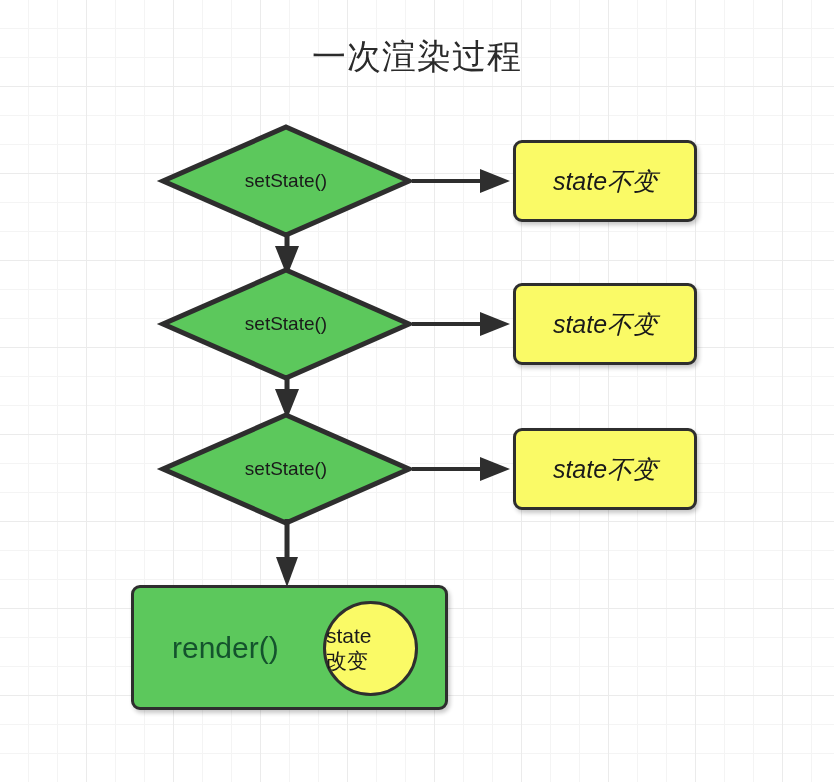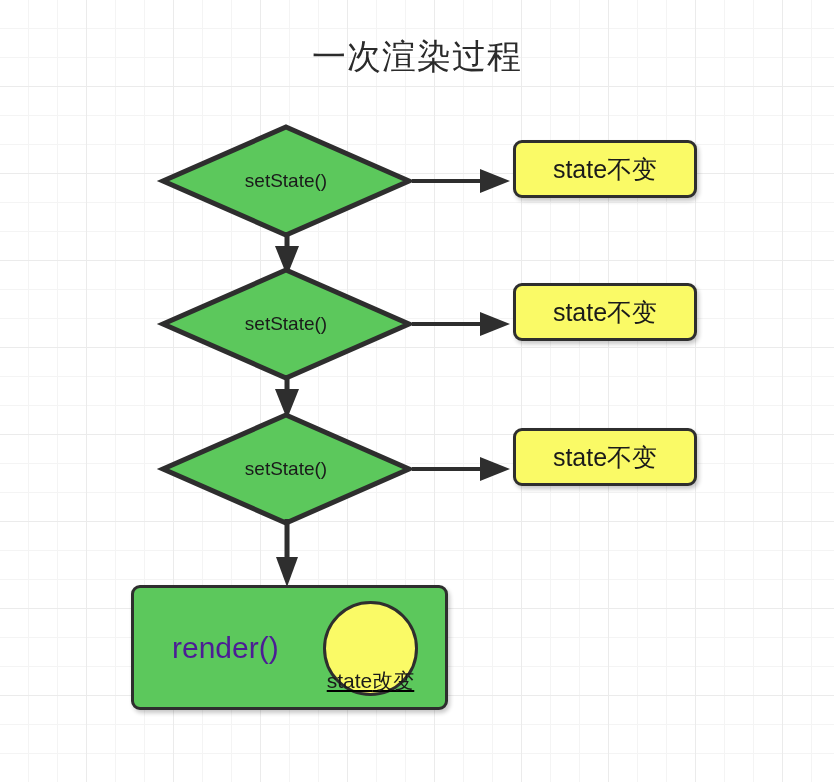--- a/index.html
+++ b/index.html
@@ -71,29 +71,30 @@
     font-size: 19px;
     color: #1a1a1a;
     white-space: nowrap;
     pointer-events: none;
   }
 
   
   .state-box {
     position: absolute;
     width: 184px;
-    height: 58px;
+    height: 82px;
     background: #fafa66;
     border: 3px solid #2e2e2e;
     border-radius: 9px;
     box-sizing: border-box;
     box-shadow: 2px 3px 4px rgba(0,0,0,0.22);
     display: flex;
     align-items: center;
     justify-content: center;
+    font-style: italic;
   }
   .state-box-label {
     font-size: 25px;
     color: #1a1a1a;
     white-space: nowrap;
   }
 
   
   #render-box {
     position: absolute;
@@ -108,38 +109,38 @@
     box-shadow: 2px 3px 4px rgba(0,0,0,0.22);
   }
   #render-label {
     position: absolute;
     left: 38px;
     top: 0;
     height: 119px;
     display: flex;
     align-items: center;
     font-size: 30px;
-    color: #4c1d95;
+    color: #14532d;
     white-space: nowrap;
   }
   #state-circle {
     position: absolute;
     left: 189px;
     top: 13px;
     width: 95px;
     height: 95px;
     border-radius: 50%;
     background: #fafa66;
     border: 3px solid #2e2e2e;
     box-sizing: border-box;
     display: flex;
-    align-items: flex-end;
+    flex-direction: column;
+    align-items: flex-start;
     justify-content: center;
     line-height: 1.15;
-    text-decoration: underline;
   }
   .circle-line {
     font-size: 21px;
     color: #1a1a1a;
     white-space: nowrap;
   }
 
   
   .connector {
     position: absolute;

